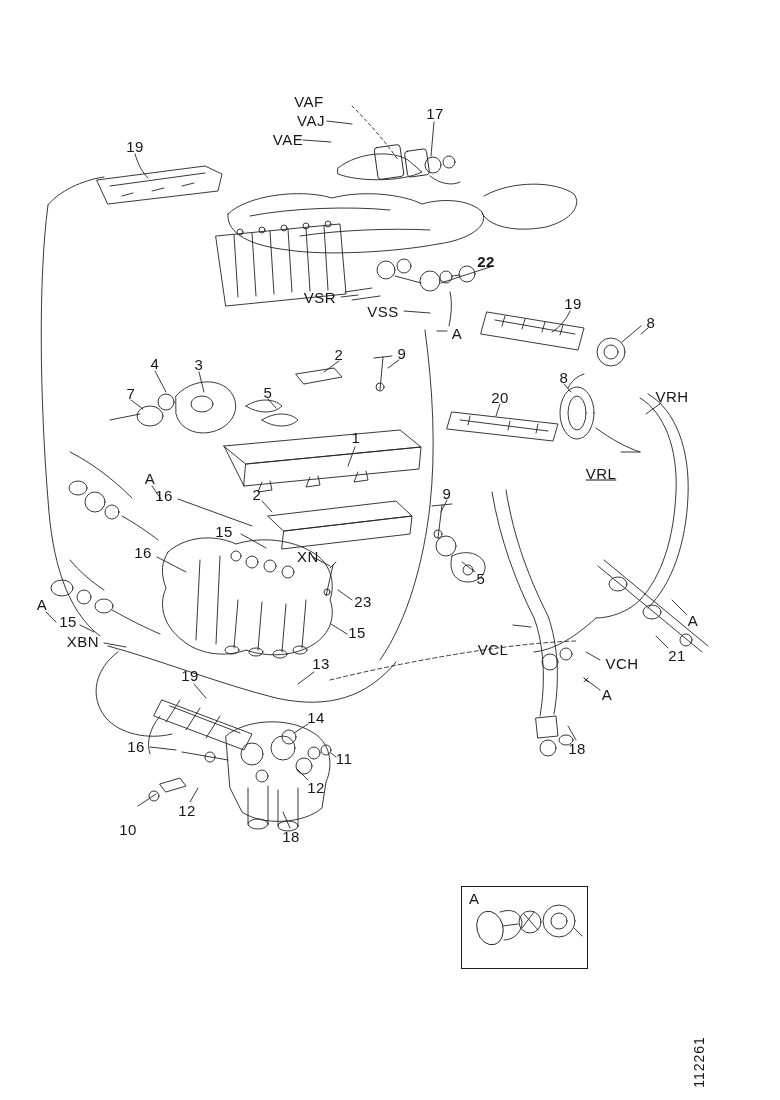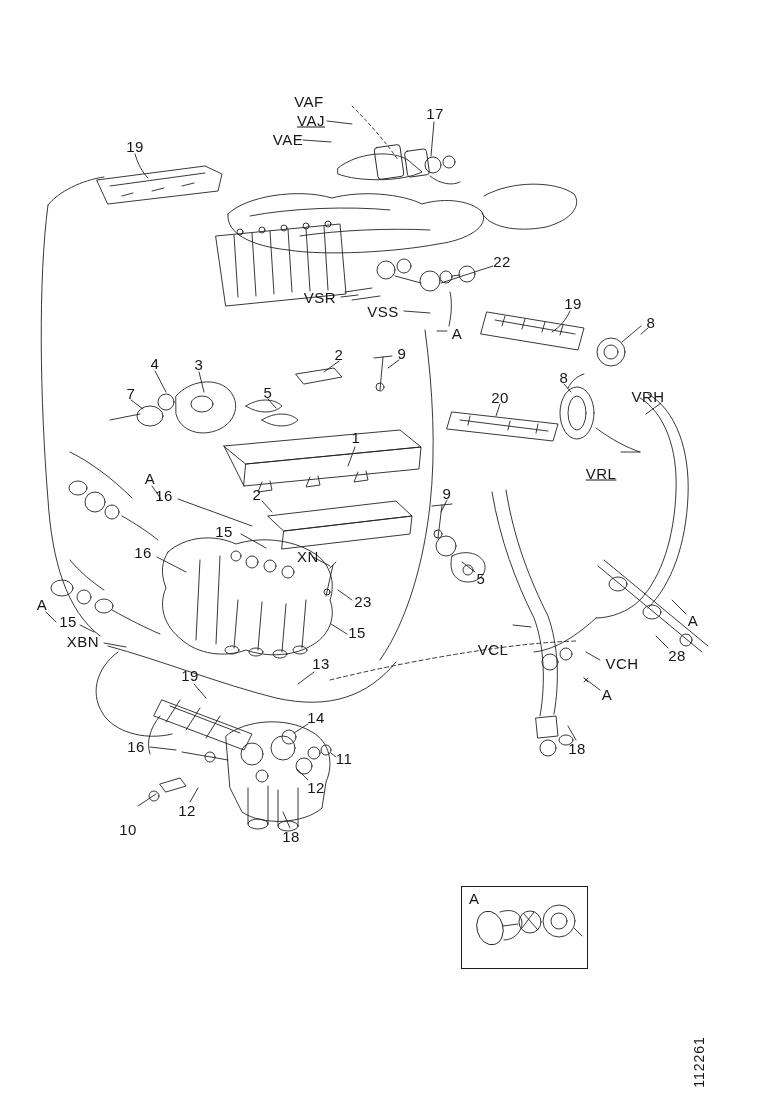--- a/index.html
+++ b/index.html
@@ -292,57 +292,57 @@
         <path d="M524,914 L538,930 M522,928 L534,912"></path>
         <circle cx="559" cy="921" r="16"></circle>
           <circle cx="559" cy="921" r="8"></circle>
         <path d="M574,928 L582,936"></path>
       </g>
     </g>
   </svg>
 
   <div id="callout-layer">
       <span class="callout" style="left: 309px; top: 101px;">VAF</span>
-      <span class="callout" style="left: 311px; top: 120px; text-decoration: underline;">VAJ</span>
+      <span class="callout" style="left: 311px; top: 120px;">VAJ</span>
       <span class="callout" style="left: 288px; top: 139px;">VAE</span>
       <span class="callout" style="left: 435px; top: 113px;">17</span>
       <span class="callout" style="left: 135px; top: 146px;">19</span>
-      <span class="callout" style="left: 502px; top: 261px;">22</span>
+      <span class="callout" style="left: 486px; top: 261px; font-weight: bold;">22</span>
       <span class="callout" style="left: 320px; top: 297px; text-align: center;">VSR</span>
       <span class="callout" style="left: 383px; top: 311px;">VSS</span>
       <span class="callout" style="left: 457px; top: 333px;">A</span>
       <span class="callout" style="left: 573px; top: 303px;">19</span>
       <span class="callout" style="left: 651px; top: 322px;">8</span>
       <span class="callout" style="left: 564px; top: 377px;">8</span>
       <span class="callout" style="left: 155px; top: 363px;">4</span>
       <span class="callout" style="left: 199px; top: 364px;">3</span>
       <span class="callout" style="left: 131px; top: 393px;">7</span>
       <span class="callout" style="left: 268px; top: 392px;">5</span>
       <span class="callout" style="left: 339px; top: 354px;">2</span>
       <span class="callout" style="left: 402px; top: 353px;">9</span>
       <span class="callout" style="left: 500px; top: 397px;">20</span>
-      <span class="callout" style="left: 648px; top: 396px; text-align: right;">VRH</span>
+      <span class="callout" style="left: 672px; top: 396px; text-align: right;">VRH</span>
       <span class="callout" style="left: 601px; top: 473px; text-decoration: underline;">VRL</span>
       <span class="callout" style="left: 356px; top: 437px;">1</span>
       <span class="callout" style="left: 150px; top: 478px;">A</span>
       <span class="callout" style="left: 164px; top: 495px;">16</span>
       <span class="callout" style="left: 257px; top: 494px;">2</span>
       <span class="callout" style="left: 447px; top: 493px;">9</span>
       <span class="callout" style="left: 224px; top: 531px;">15</span>
       <span class="callout" style="left: 143px; top: 552px;">16</span>
       <span class="callout" style="left: 296px; top: 556px; margin-left: 12px;">XN</span>
       <span class="callout" style="left: 363px; top: 601px;">23</span>
       <span class="callout" style="left: 357px; top: 632px;">15</span>
       <span class="callout" style="left: 481px; top: 578px;">5</span>
       <span class="callout" style="left: 42px; top: 604px;">A</span>
       <span class="callout" style="left: 68px; top: 621px;">15</span>
       <span class="callout" style="left: 83px; top: 641px;">XBN</span>
       <span class="callout" style="left: 493px; top: 624px; margin-top: 25px;">VCL</span>
       <span class="callout" style="left: 622px; top: 663px;">VCH</span>
-      <span class="callout" style="left: 677px; top: 655px;">28</span>
+      <span class="callout" style="left: 677px; top: 655px;">21</span>
       <span class="callout" style="left: 693px; top: 620px;">A</span>
       <span class="callout" style="left: 607px; top: 694px;">A</span>
       <span class="callout" style="left: 190px; top: 675px;">19</span>
       <span class="callout" style="left: 321px; top: 663px;">13</span>
       <span class="callout" style="left: 316px; top: 717px;">14</span>
       <span class="callout" style="left: 136px; top: 746px;">16</span>
       <span class="callout" style="left: 344px; top: 758px;">11</span>
       <span class="callout" style="left: 316px; top: 787px;">12</span>
       <span class="callout" style="left: 128px; top: 812px; margin-top: 17px;">10</span>
       <span class="callout" style="left: 187px; top: 810px;">12</span>

